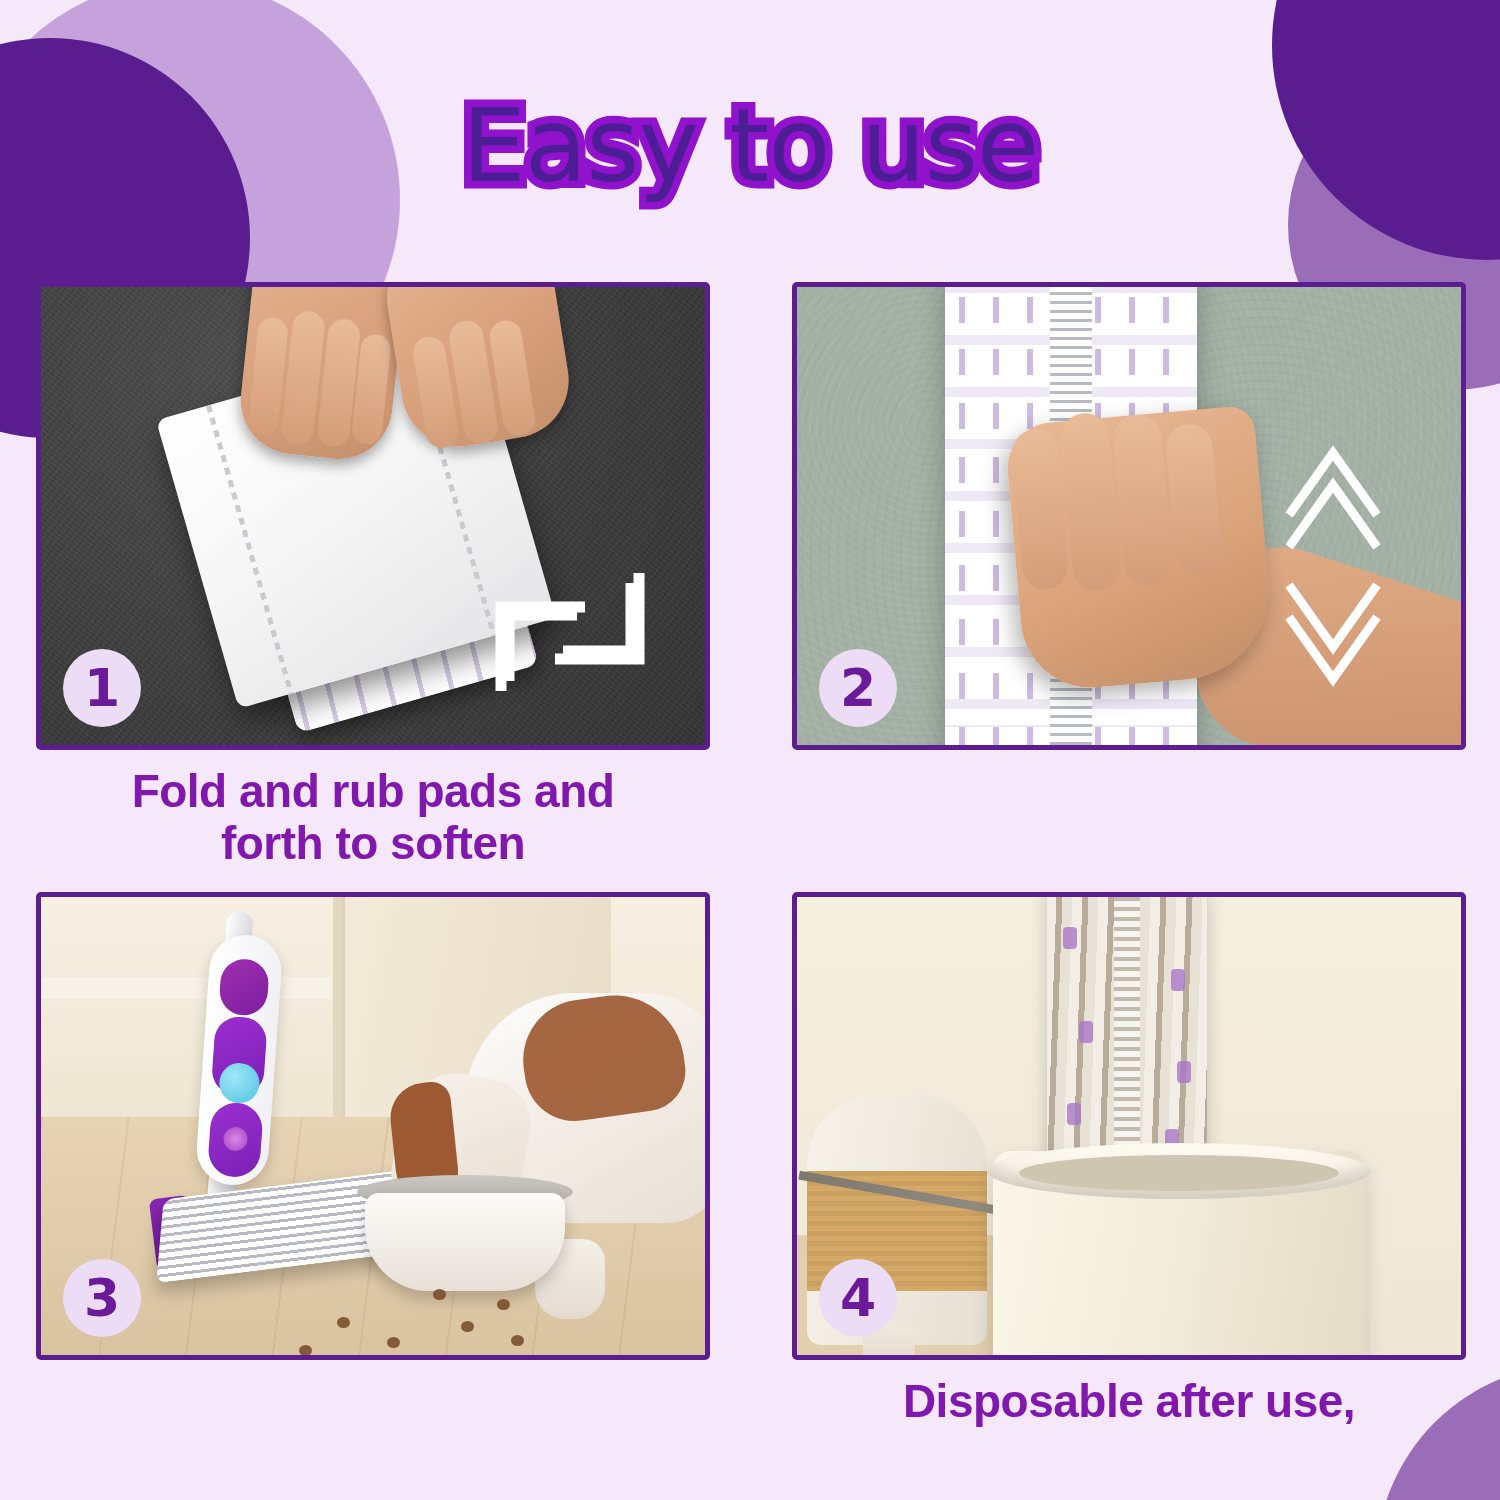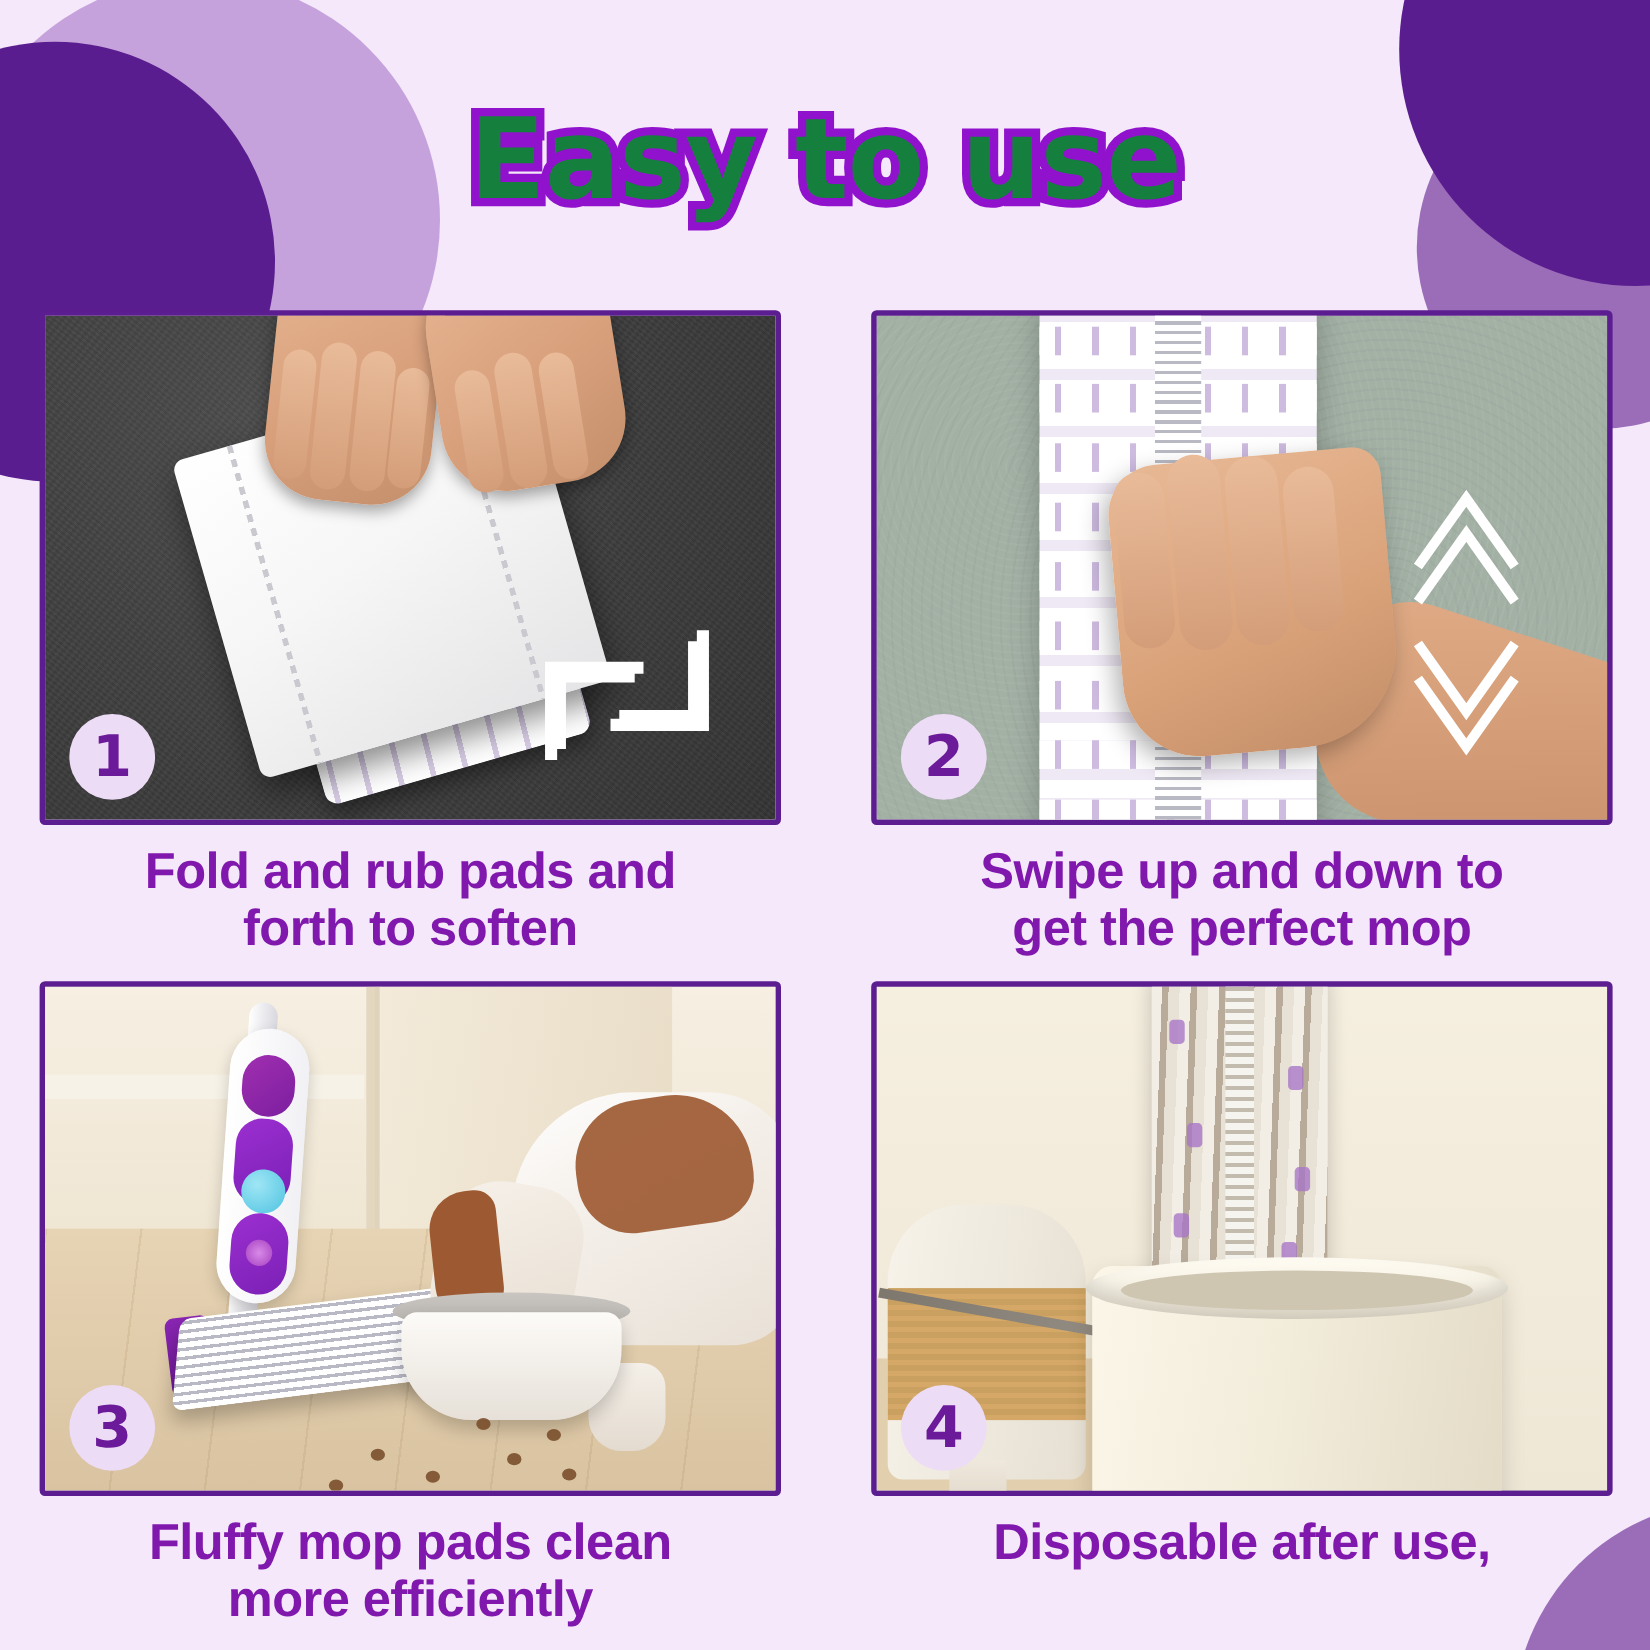--- a/index.html
+++ b/index.html
@@ -21,25 +21,25 @@
   #deco-br-mid   { left:1376px; top:1364px; width:400px; height:400px; background:#9b6db8; }
 
   
   #title-wrap {
     position:absolute; left:0; top:92px; width:1500px;
     text-align:center; z-index:5;
   }
   #page-title {
     display:inline-block;
     font-family:"DejaVu Sans", sans-serif;
-    font-weight:bold;
+    font-weight:normal;
     font-size:102px;
     line-height:1.05;
     letter-spacing:-1px;
-    color:#15803d;
+    color:#4c1d95;
     -webkit-text-stroke:15px #9112cc;
     paint-order:stroke fill;
     text-stroke:15px #9112cc;
   }
 
   
   #steps-grid {
     position:absolute;
     left:36px; top:282px;
     width:1430px;
@@ -334,24 +334,20 @@
 
       <svg class="chevrons2" viewBox="0 0 120 250">
         <polyline points="16,78 60,16 104,78" fill="none" stroke="#ffffff" stroke-width="9"></polyline>
         <polyline points="16,110 60,48 104,110" fill="none" stroke="#ffffff" stroke-width="9"></polyline>
         <polyline points="16,148 60,210 104,148" fill="none" stroke="#ffffff" stroke-width="9"></polyline>
         <polyline points="16,180 60,242 104,180" fill="none" stroke="#ffffff" stroke-width="9"></polyline>
       </svg>
 
       <div class="badge">2</div>
     </div>
-    <div class="caption">
-      <div>Swipe up and down to</div>
-      <div>get the perfect mop</div>
-    </div>
   </div>
 
   <div class="step">
     <div class="photo">
       <div class="scene3">
         <div class="wall3"></div>
         <div class="baseboard3"></div>
         <div class="doorframe3"></div>
         <div class="door3"></div>
         <div class="floor3"></div>
@@ -379,24 +375,20 @@
       <div class="kibble" style="left:392px; top:392px;"></div>
       <div class="kibble" style="left:420px; top:424px;"></div>
       <div class="kibble" style="left:346px; top:440px;"></div>
       <div class="kibble" style="left:296px; top:420px;"></div>
       <div class="kibble" style="left:456px; top:402px;"></div>
       <div class="kibble" style="left:470px; top:438px;"></div>
       <div class="kibble" style="left:258px; top:448px;"></div>
 
       <div class="badge">3</div>
     </div>
-    <div class="caption">
-      <div>Fluffy mop pads clean</div>
-      <div>more efficiently</div>
-    </div>
   </div>
 
   <div class="step">
     <div class="photo">
       <div class="scene4"></div>
       <div class="table4"></div>
       <div class="appliance4"></div>
       <div class="appliance4-band"></div>
       <div class="appliance4-spout"></div>
       <div class="rod4"></div>

